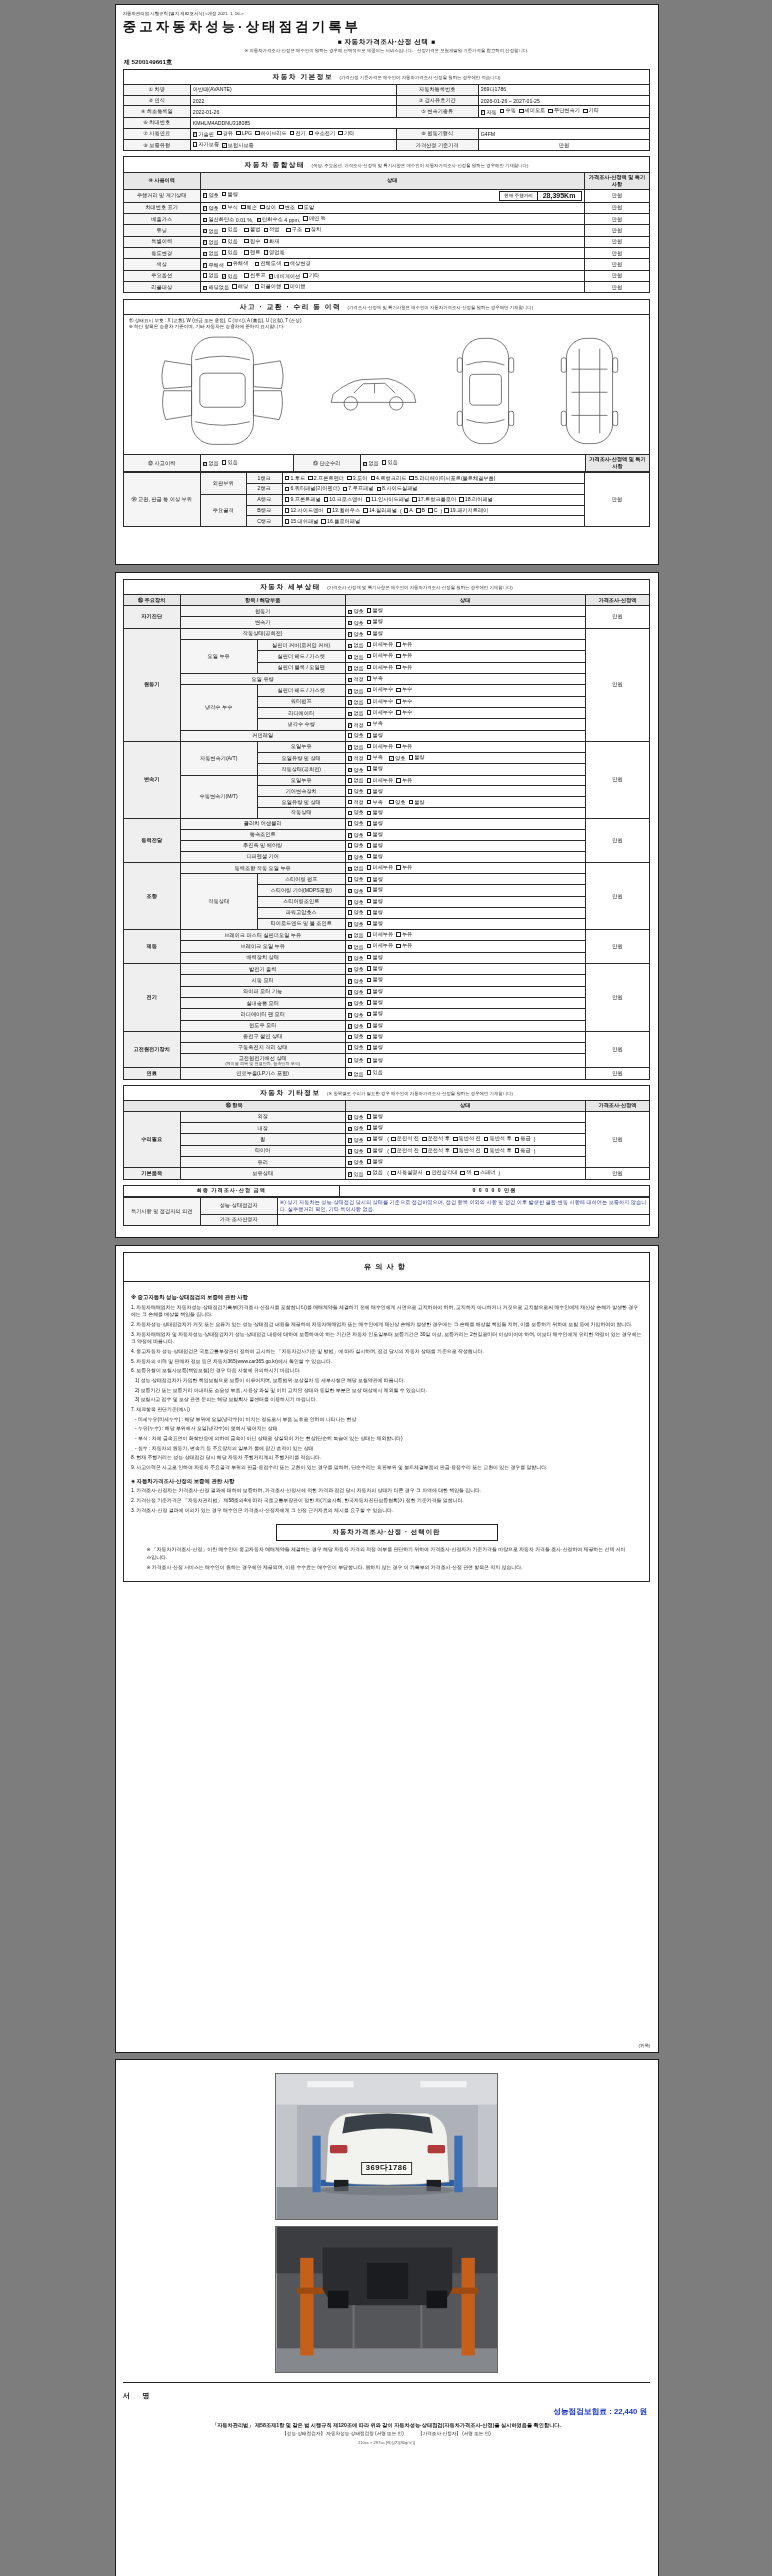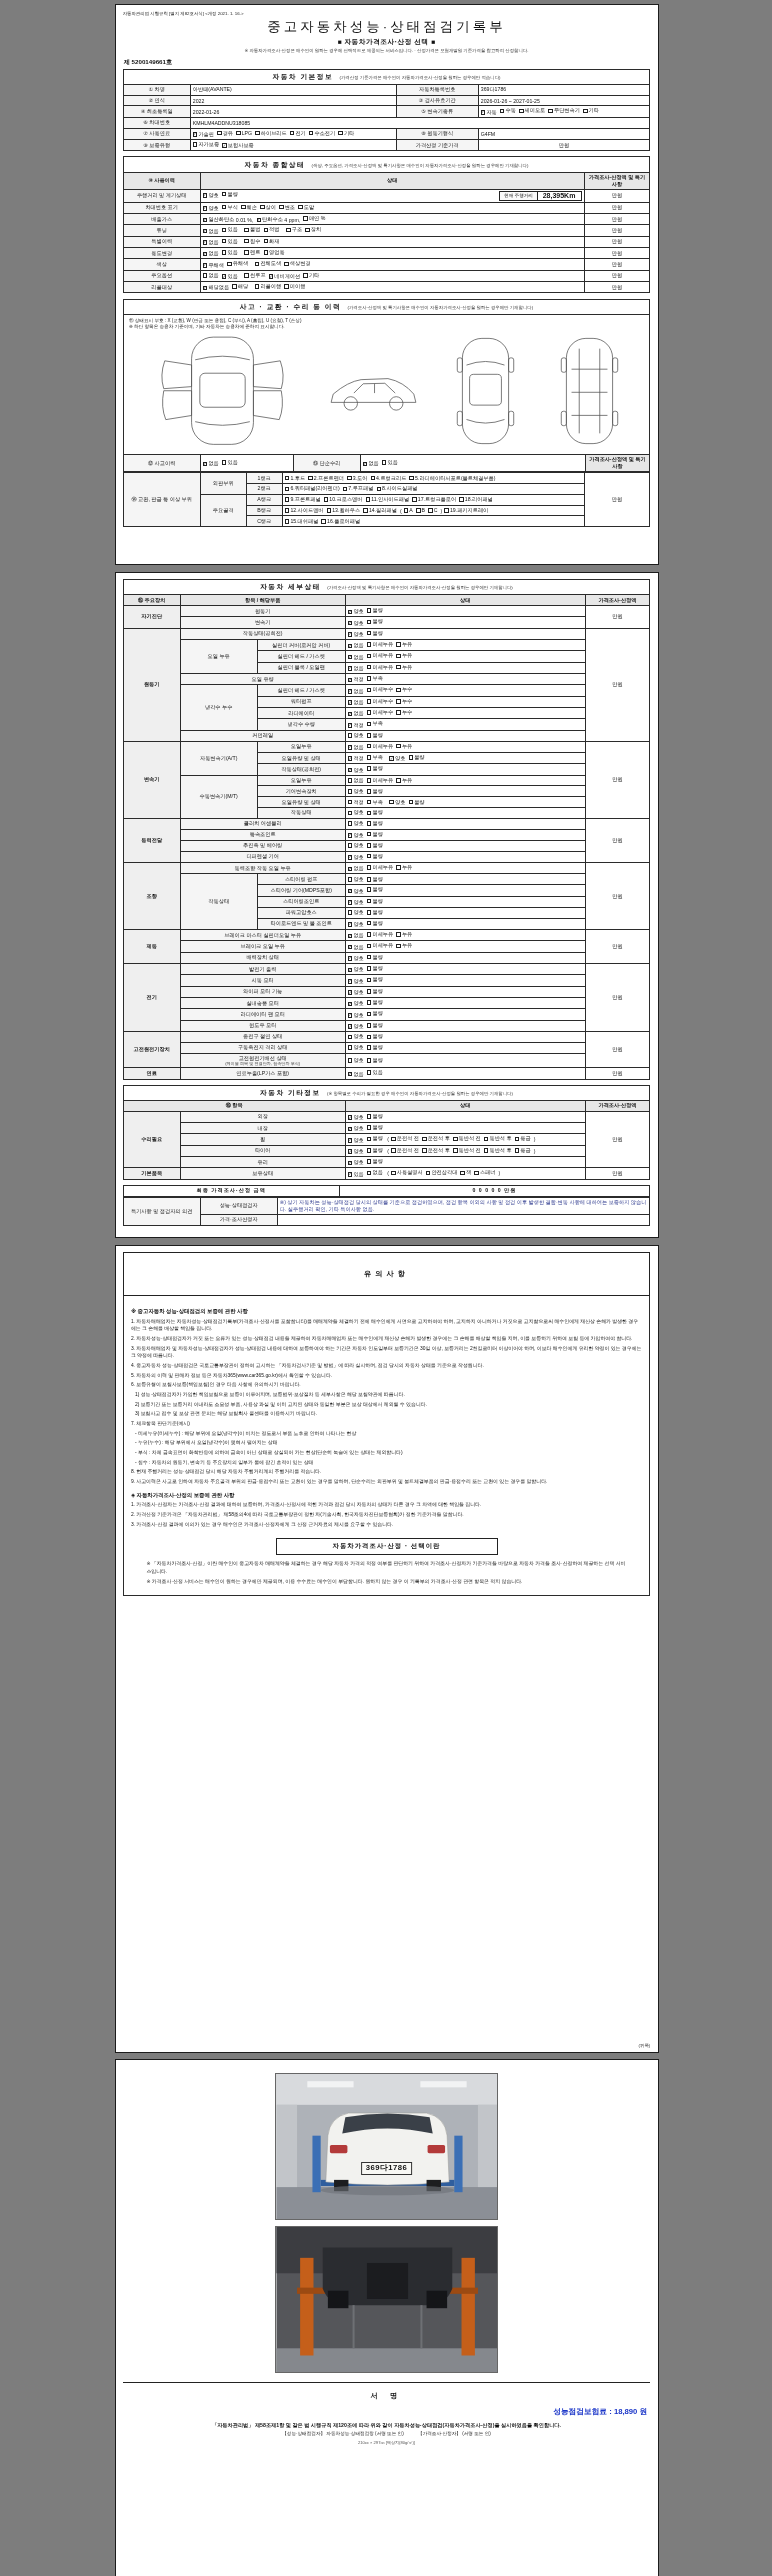--- a/index.html
+++ b/index.html
@@ -2,21 +2,21 @@
 <html style="font-size:8.2px"><head>
 <meta charset="utf-8">
 <style>
   *{box-sizing:border-box;margin:0;padding:0}
   html,body{width:773px;height:2576px}
   body{background:#7d7d7d;font-family:"Liberation Sans","DejaVu Sans",sans-serif;color:#111;overflow:hidden}
   .doc{width:544px;margin:0 auto;padding-top:4.1px}
   .page{background:#fff;border:0.5px solid #1c1c1c;padding:6.2px 7.2px;margin-bottom:6.7px;position:relative}
   .page1{min-height:561px}.page2{min-height:628px}.page3{min-height:808px}.page4{min-height:552px}
   .law-note{font-size:4.4px;color:#222}
-  .doc-title{text-align:center;font-size:13.4px;font-weight:normal;letter-spacing:3.1px;margin-top:2.1px}
+  .doc-title{text-align:left;font-size:13.4px;font-weight:bold;letter-spacing:3.1px;margin-top:2.1px}
   .doc-sub{text-align:center;font-size:6.7px;font-weight:bold;margin-top:2.1px;letter-spacing:0.5px}
   .doc-subnote{text-align:center;font-size:4.4px;color:#333;margin-top:1px}
   .doc-no{font-size:6.2px;font-weight:bold;margin:4.1px 0 2.1px 1px}
   .sec{margin-bottom:5.2px}
   .secbar{border:0.5px solid #2b2b2b;border-bottom:none;text-align:center;padding:2.1px 1px;background:#fff}
   .sectitle{font-weight:bold;font-size:6.7px;letter-spacing:1.5px}
   .secnote{font-size:4.4px;color:#333;margin-left:4.1px}
   table.t{width:100%;border-collapse:collapse;table-layout:fixed;background:#fff}
   table.t td{border:0.5px solid #2b2b2b;padding:1px 2.1px;font-size:5.2px;height:10.8px;vertical-align:middle;overflow:hidden}
   td.lbl{background:#f5f5f5;text-align:center}
@@ -30,31 +30,31 @@
   .seg{margin-right:2.1px}
   .ckval{margin-left:1.5px}
   .subtx{font-size:4.1px;color:#444;line-height:1.1}
   .co{float:right;display:inline-flex;border:0.8px solid #222;background:#fff;margin-left:4.1px}
   .co-l{padding:1px 3.6px;border-right:0.8px solid #222;font-size:4.6px;display:flex;align-items:center;background:#fafafa}
   .co-v{padding:0.5px 5.2px;font-weight:bold;font-size:7px;display:flex;align-items:center}
   .acc-box{border:0.5px solid #2b2b2b;border-bottom:none;padding:3.1px 5.2px 2.1px}
   .legend{font-size:4.6px;color:#222;margin-bottom:1px}
   .diagrams{display:flex;justify-content:space-around;align-items:center;padding:3.1px 2.1px}
   .diagrams svg{display:block}
-  .box-title{border:0.8px solid #222;text-align:center;font-weight:bold;font-size:7.2px;padding:16px;letter-spacing:4.1px;background:#fff}
+  .box-title{border:0.8px solid #222;text-align:center;font-weight:bold;font-size:7.2px;padding:9px;letter-spacing:4.1px;background:#fff}
   .notice-body{border:0.5px solid #2b2b2b;border-top:none;padding:6.2px 7.2px;font-size:4.9px;line-height:1.55;background:#fff}
   .li{margin-bottom:2.1px;white-space:pre-wrap}
   .w-title{font-weight:bold;font-size:5.4px;margin:5.2px 0 2.1px}
   .def-title{width:222px;margin:9.3px auto 5.2px;border:0.8px solid #222;text-align:center;font-weight:bold;padding:2.6px;font-size:6.4px;letter-spacing:1px}
   .def-para{font-size:4.9px;line-height:1.55;margin:0 15.5px 3.1px}
   .back-marker{position:absolute;right:7.2px;bottom:4.1px;font-size:4.4px;color:#333}
   .photo{width:223px;height:147px;margin:6.2px auto;position:relative;border:0.5px solid #666;overflow:hidden}
   .plate-overlay{position:absolute;left:50%;transform:translateX(-50%);bottom:44px;background:#f8f8f4;border:0.5px solid #333;padding:0.5px 4.1px;font-weight:bold;font-size:7.7px;letter-spacing:0.5px}
   .sign-block{margin-top:9.3px;border-top:0.8px solid #222;padding-top:5.2px}
-  .sign-label{text-align:center;font-size:7.2px;font-weight:bold;letter-spacing:5.2px;margin:3.1px 0 5.2px}
+  .sign-label{text-align:left;font-size:7.2px;font-weight:bold;letter-spacing:5.2px;margin:3.1px 0 5.2px}
   .fee{text-align:right;font-size:7.7px;font-weight:bold;color:#1a35c8;margin:2.1px 3.1px 5.2px}
   .confirm{text-align:center;font-size:5.2px;font-weight:bold;margin-top:3.1px}
   .sign-lines{text-align:center;font-size:4.6px;color:#222;margin-top:2.1px}
   .sign-lines .li{display:inline-block;margin:0 7.2px 1px}
   .paper{ text-align:center;font-size:4.1px;color:#555;margin-top:3.1px}
 </style>
 </head>
 <body>
 
 <div class="doc">
@@ -1287,21 +1287,21 @@
         <rect x="176" y="70" width="80" height="70" fill="#1b1c1f"></rect>
         <rect x="100" y="124" width="40" height="34" fill="#141518"></rect>
         <rect x="292" y="124" width="40" height="34" fill="#141518"></rect>
         <line x1="150" y1="152" x2="150" y2="236" stroke="#6e7074" stroke-width="4"></line>
         <line x1="282" y1="152" x2="282" y2="236" stroke="#6e7074" stroke-width="4"></line>
       </svg>
     </div>
 
     <div class="sign-block">
       <div class="sign-label">서 명</div>
-      <div class="fee">성능점검보험료 : 18,890 원</div>
+      <div class="fee">성능점검보험료 : 22,440 원</div>
       <div class="confirm">「자동차관리법」 제58조제1항 및 같은 법 시행규칙 제120조에 따라 위와 같이 자동차성능·상태점검(자동차가격조사·산정)을 실시하였음을 확인합니다.</div>
       <div class="sign-lines"><div class="li">【성능·상태점검자】 자동차성능·상태점검장 (서명 또는 인)</div><div class="li">【가격조사·산정자】 (서명 또는 인)</div></div>
       <div class="paper">210㎜ × 297㎜ [백상지(80g/㎡)]</div>
     </div>
   </div>
 
 </div>
 
 
 </body></html>

